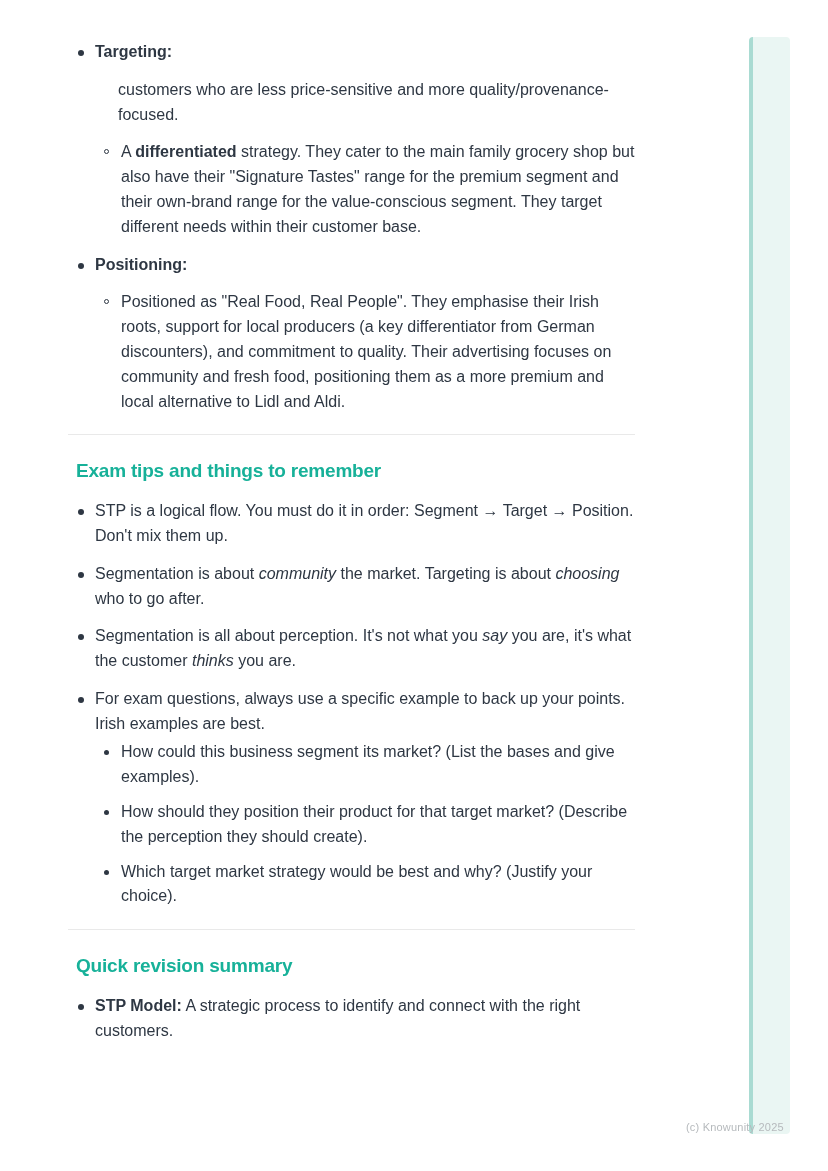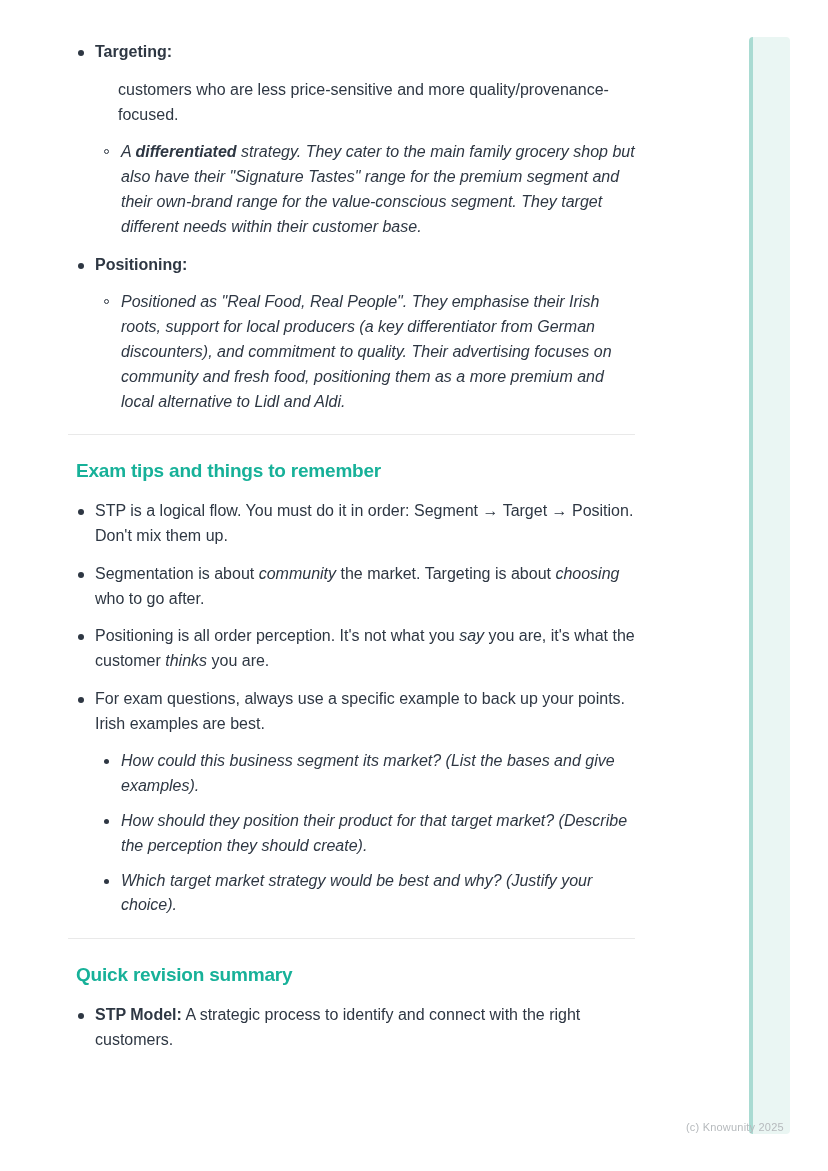--- a/index.html
+++ b/index.html
@@ -44,21 +44,21 @@
     left:68px;top:40px;
     width:567px;
     font-size:16px;
     line-height:1.55;
     z-index:0;
   }
   .block{margin-top:13px;}
   .block:first-child{margin-top:0;}
   .li{display:flex;align-items:flex-start;}
   .lv1{padding-left:10px;}
-  .lv2{padding-left:36px;font-style:italic;}
+  .lv2{padding-left:36px;}
   .cont2{padding-left:50px;}
   .marker{
     flex:0 0 17px;
     display:flex;
     align-items:flex-start;
   }
   .dot{
     width:6px;height:6px;border-radius:50%;
     background:currentColor;
     margin-top:10px;
@@ -79,21 +79,21 @@
     line-height:1.25;
     font-weight:bold;
     letter-spacing:-0.2px;
     margin:24px 8px 16px;
   }
   hr.divider{
     border:none;
     border-top:1px solid var(--divider);
     margin:20px 0 0;
   }
-  .nested-first{margin-top:13px;}
+  .nested-first{margin-top:4px;}
   .nested{margin-top:10px;}
 </style>
 </head>
 <body>
 
 <div class="page">
   <div class="side-band"></div>
   <div class="watermark">(c) Knowunity 2025</div>
   <main class="content" id="doc">
       <div class="block li lv1">
@@ -134,21 +134,21 @@
       <div class="block li lv1">
         <span class="marker">
           <span class="dot"></span>
         </span>
         <span class="li-text"><span class="">Segmentation is about </span><span class="i">community</span><span class=""> the market. Targeting is about </span><span class="i">choosing</span><span class=""> who to go after.</span></span>
       </div>
       <div class="block li lv1">
         <span class="marker">
           <span class="dot"></span>
         </span>
-        <span class="li-text"><span class="">Positioning is all order perception. It's not what you </span><span class="i">say</span><span class=""> you are, it's what the customer </span><span class="i">thinks</span><span class=""> you are.</span></span>
+        <span class="li-text"><span class="">Segmentation is all about perception. It's not what you </span><span class="i">say</span><span class=""> you are, it's what the customer </span><span class="i">thinks</span><span class=""> you are.</span></span>
       </div>
       <div class="block li lv1">
         <span class="marker">
           <span class="dot"></span>
         </span>
         <span class="li-text"><span class="">For exam questions, always use a specific example to back up your points. Irish examples are best.</span></span>
       </div>
       <div class="block li lv2 nested-first">
         <span class="marker">
           <span class="dot small"></span>

